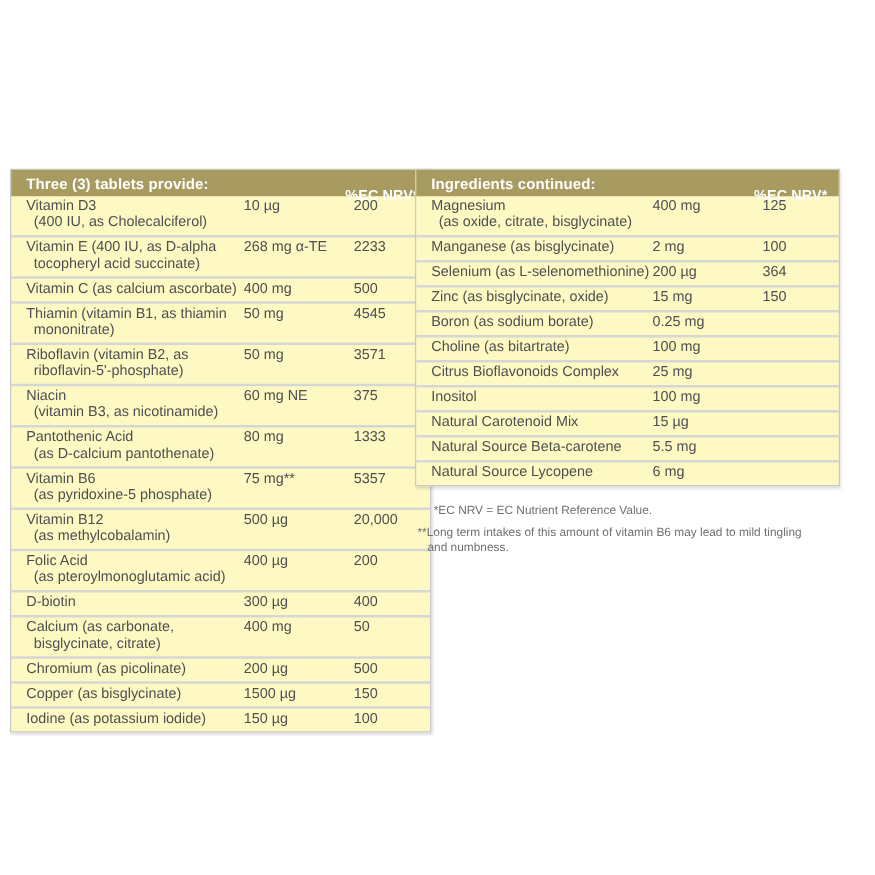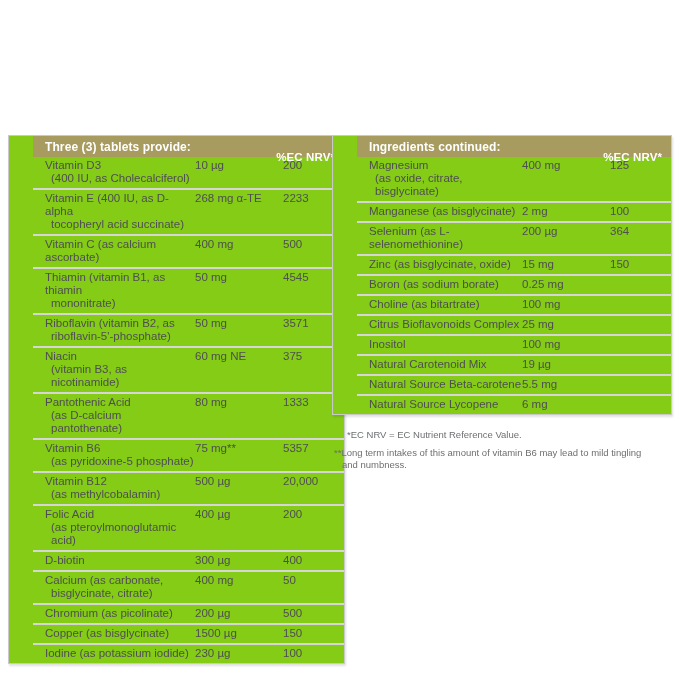--- a/index.html
+++ b/index.html
@@ -15,23 +15,22 @@
     width:700px;height:700px;background:#ffffff;position:relative;
     font-family:"Liberation Sans", sans-serif;
     color:var(--body-text);
     -webkit-font-smoothing:antialiased;
   }
   .panel{position:absolute;top:135px;}
   .panel-left{left:8px;width:337px;}
   .panel-right{left:332px;width:340px;}
   .facts-table{
     border:1px solid var(--border);
-    background:#84cc16;
+    background:#fef9c3;
     box-shadow:1px 2px 2px rgba(0,0,0,0.12);
-    padding-left:24px;
   }
   .panel-header{
     display:flex;justify-content:space-between;align-items:center;
     background:var(--header-bg);color:var(--header-text);
     font-weight:bold;font-size:12px;
     height:21px;padding:0 9px 0 12px;
     letter-spacing:0.1px;
   }
   .panel-header .nrv-label{font-size:11.5px;margin-top:20px;}
   .rows{}
@@ -170,21 +169,21 @@
           <div class="col-name">
             <div class="name-line1">Copper (as bisglycinate)</div>
           </div>
           <div class="col-amt">1500 µg</div>
           <div class="col-nrv">150</div>
         </div>
         <div class="row">
           <div class="col-name">
             <div class="name-line1">Iodine (as potassium iodide)</div>
           </div>
-          <div class="col-amt">230 µg</div>
+          <div class="col-amt">150 µg</div>
           <div class="col-nrv">100</div>
         </div>
       </div>
   </div>
 </div>
 
 <div class="panel panel-right">
   <div class="facts-table">
     <div class="panel-header">
       <span class="title">Ingredients continued:</span>
@@ -245,21 +244,21 @@
           <div class="col-name">
             <div class="name-line1">Inositol</div>
           </div>
           <div class="col-amt">100 mg</div>
           <div class="col-nrv"></div>
         </div>
         <div class="row">
           <div class="col-name">
             <div class="name-line1">Natural Carotenoid Mix</div>
           </div>
-          <div class="col-amt">19 µg</div>
+          <div class="col-amt">15 µg</div>
           <div class="col-nrv"></div>
         </div>
         <div class="row">
           <div class="col-name">
             <div class="name-line1">Natural Source Beta-carotene</div>
           </div>
           <div class="col-amt">5.5 mg</div>
           <div class="col-nrv"></div>
         </div>
         <div class="row">

